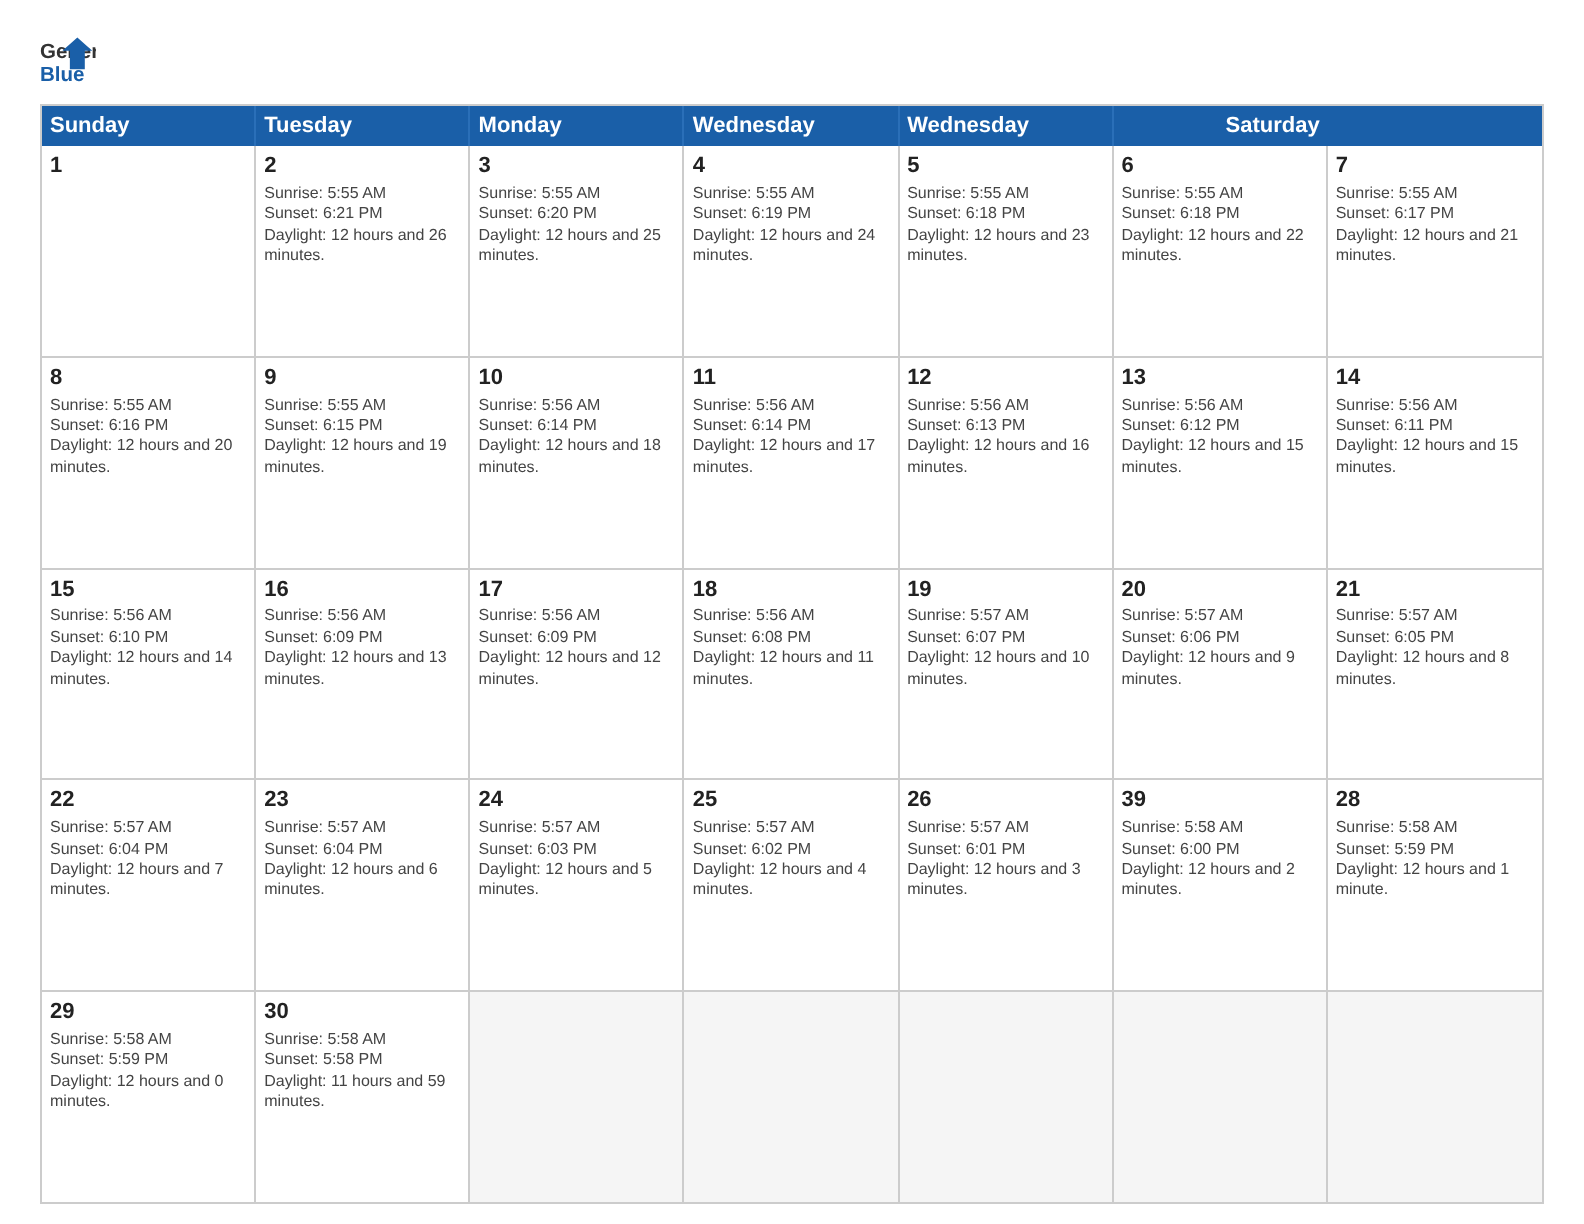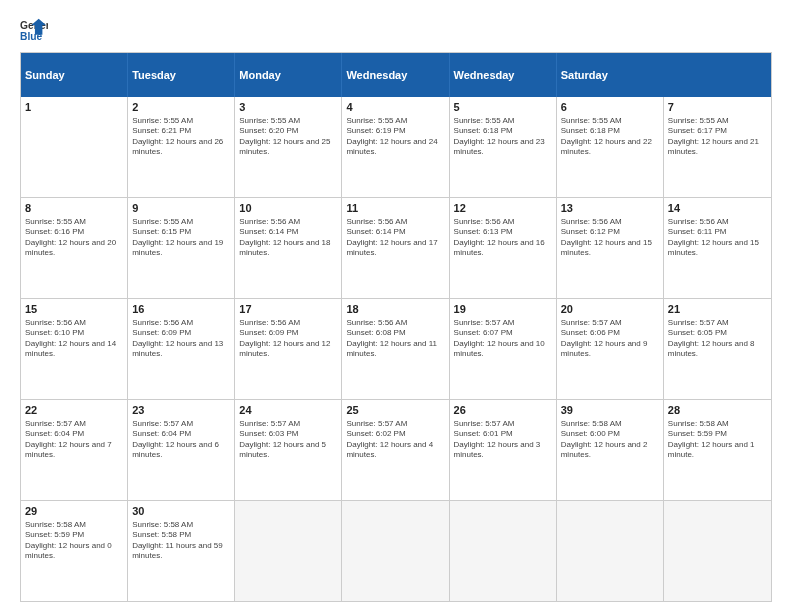--- a/index.html
+++ b/index.html
@@ -53,25 +53,25 @@
     }
     .cal-header {
       display: grid;
       grid-template-columns: repeat(7, 1fr);
       background: #1a5fa8;
     }
     .cal-header-cell {
       color: #fff;
       font-size: 11px;
       font-weight: bold;
-      padding: 16px 4px;
+      padding: 4px 4px;
       text-align: left;
       border-right: 1px solid #2a6fb8;
     }
-    .cal-header-cell:last-child { border-right: none; }
+    .cal-header-cell:last-child { border-right: none; text-align: right; }
     .cal-body {
       display: flex;
       flex-direction: column;
       flex: 1;
     }
     .cal-row {
       display: grid;
       grid-template-columns: repeat(7, 1fr);
       flex: 1;
       border-top: 1px solid #ccc;

